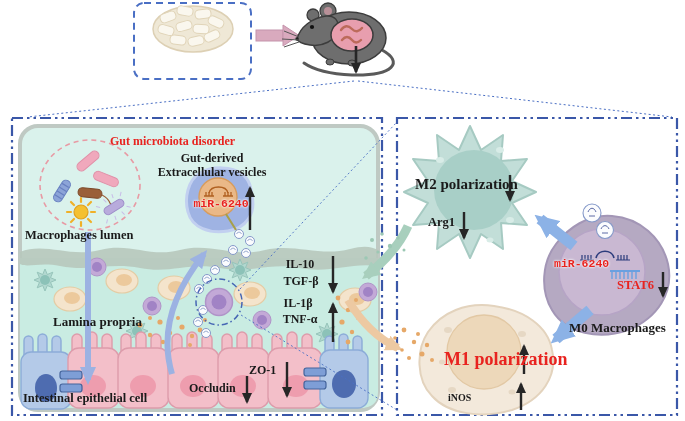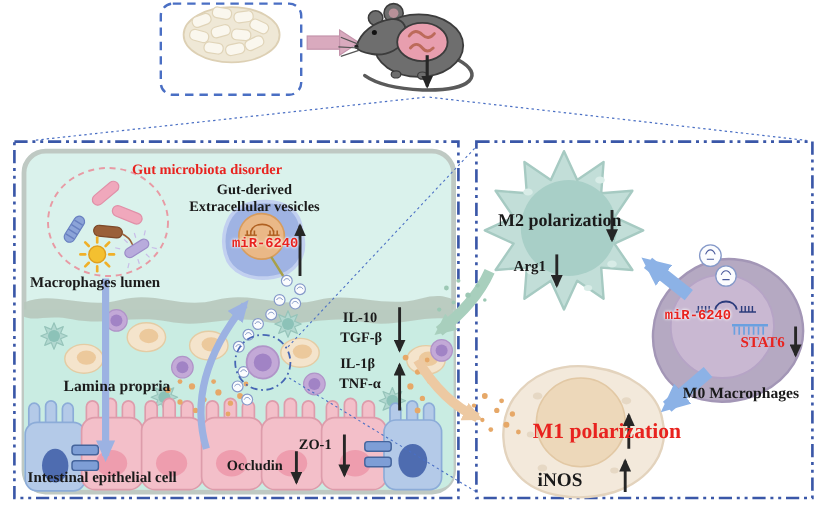--- a/index.html
+++ b/index.html
@@ -387,15 +387,15 @@
 <div class="lbl ralign" style="left:272px;top:275px;width:58px;font-size:12px;">TGF-β</div>
 <div class="lbl ralign" style="left:272px;top:297px;width:52px;font-size:12px;">IL-1β</div>
 <div class="lbl ralign" style="left:272px;top:313px;width:56px;font-size:12px;">TNF-α</div>
 
 <div class="lbl" style="left:415px;top:177px;font-size:15px;">M2 polarization</div>
 <div class="lbl" style="left:428px;top:216px;font-size:12.5px;">Arg1</div>
 <div class="lbl red halo" style="left:554px;top:258px;font-size:11.5px;">miR-6240</div>
 <div class="lbl red" style="left:617px;top:279px;font-size:12.5px;">STAT6</div>
 <div class="lbl" style="left:569px;top:321px;font-size:13px;">M0 Macrophages</div>
 <div class="lbl red" style="left:444px;top:350px;font-size:18px;">M1 polarization</div>
-<div class="lbl" style="left:448px;top:393px;font-size:16px;">iNOS</div>
+<div class="lbl" style="left:448px;top:393px;font-size:10px;">iNOS</div>
 
 </div>
 
 </body></html>

